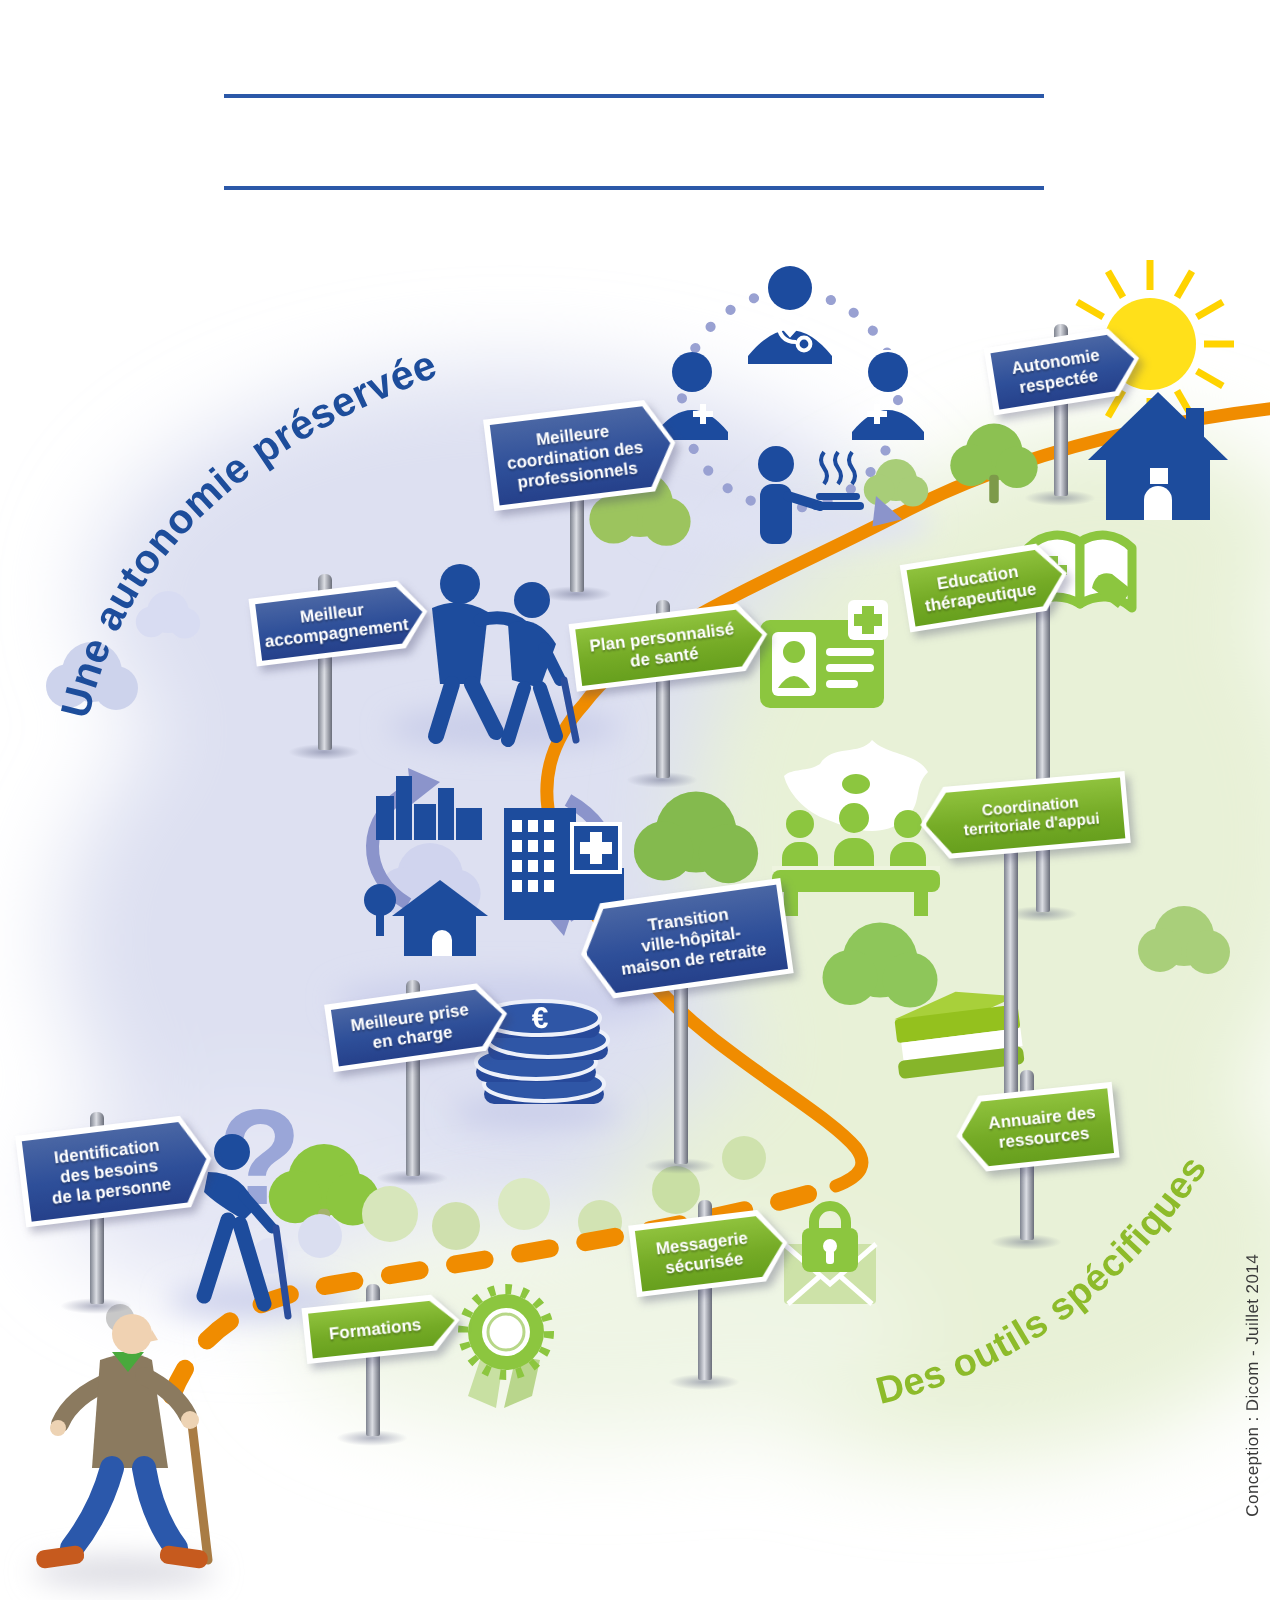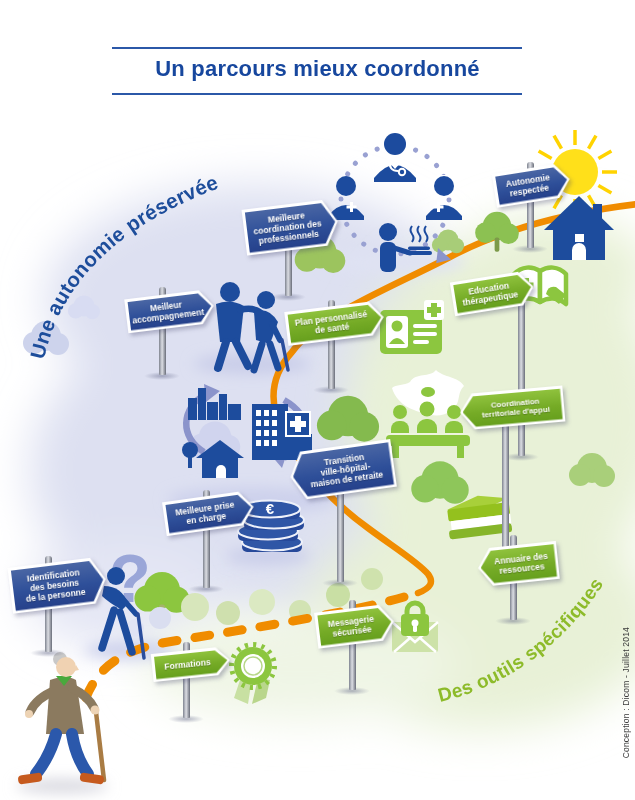--- a/index.html
+++ b/index.html
@@ -40,21 +40,20 @@
   
   .credit{position:absolute;right:4px;bottom:42px;z-index:20;color:#3a3a3a;font-size:8.5px;
           writing-mode:vertical-rl;transform:rotate(180deg);letter-spacing:.2px;}
 </style>
 </head>
 <body>
 
 <div class="stage">
 
   <div class="rule top"></div>
-  <h1 class="page-title">Un parcours mieux coordonné</h1>
   <div class="rule bottom"></div>
 
   <svg class="bg" width="635" height="800" viewBox="0 0 635 800" xmlns="http://www.w3.org/2000/svg">
     <defs>
       <filter id="soft" x="-40%" y="-40%" width="180%" height="180%">
           <feGaussianBlur stdDeviation="22"></feGaussianBlur>
         </filter>
       <filter id="soft2" x="-60%" y="-60%" width="220%" height="220%">
           <feGaussianBlur stdDeviation="7"></feGaussianBlur>
         </filter>

